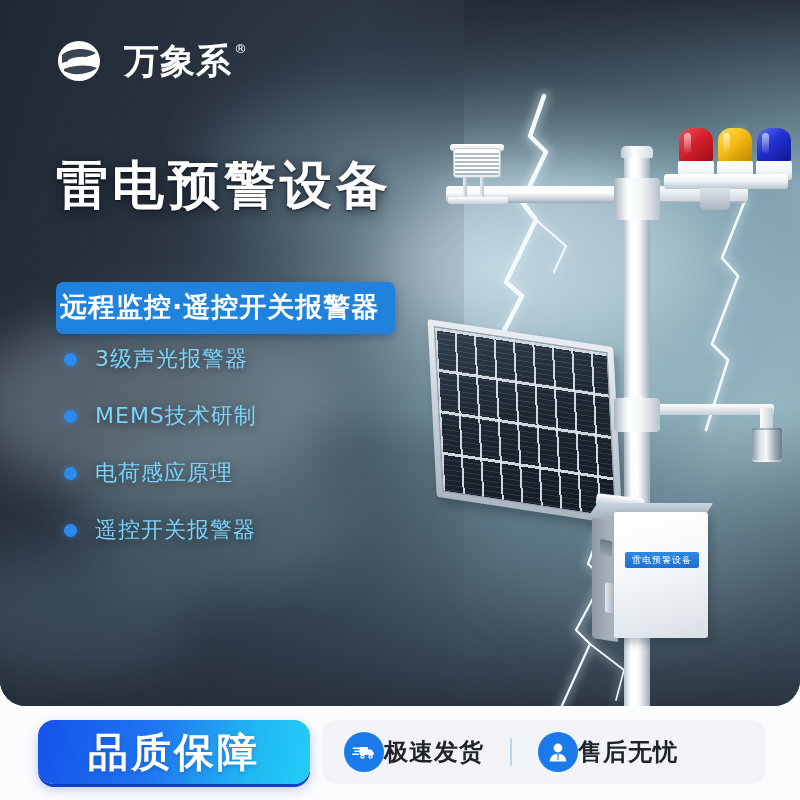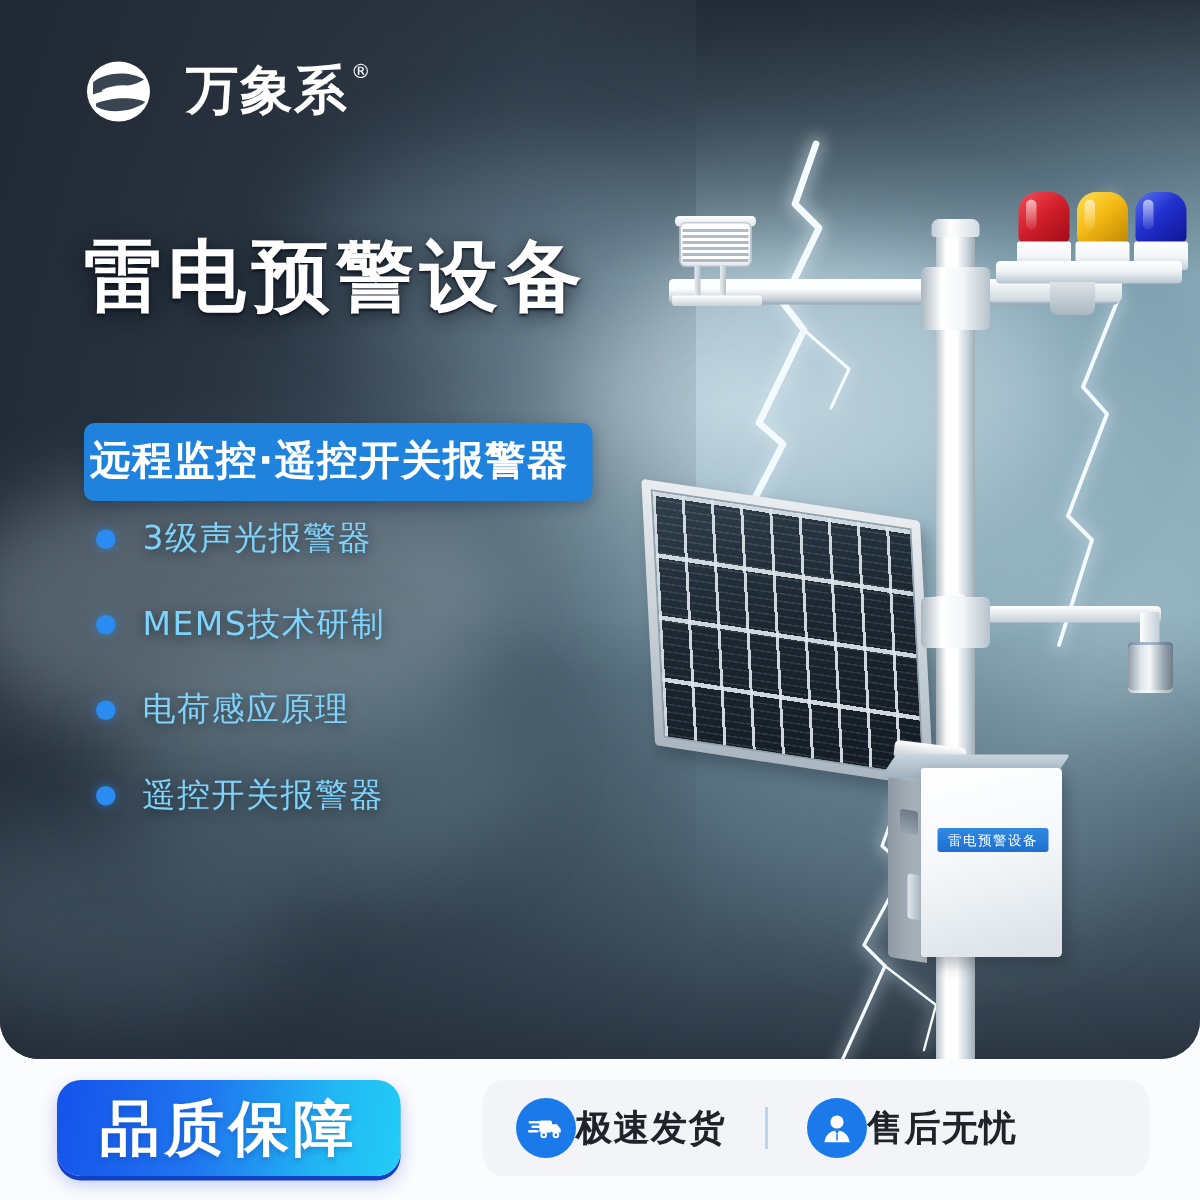--- a/index.html
+++ b/index.html
@@ -316,21 +316,21 @@
   
   .bottombar {
     position: absolute; left: 0; top: 706px;
     width: 800px; height: 94px;
     background: #fbfcfe;
     display: flex; align-items: center;
   }
 
   .quality-badge {
     position: absolute; left: 38px; top: 14px;
-    width: 229px; height: 64px;
+    width: 272px; height: 64px;
     border-radius: 16px;
     background: linear-gradient(100deg, #1552ea 0%, #1f76f0 42%, #21b8f3 78%, #23cdf6 100%);
     box-shadow: 0 3px 0 #1240c4, 0 5px 12px rgba(20,60,180,0.28);
     display: flex; align-items: center; justify-content: center;
   }
   .quality-badge-text {
     color: #ffffff;
     font-size: 40px;
     font-weight: bold;
     letter-spacing: 3px;

